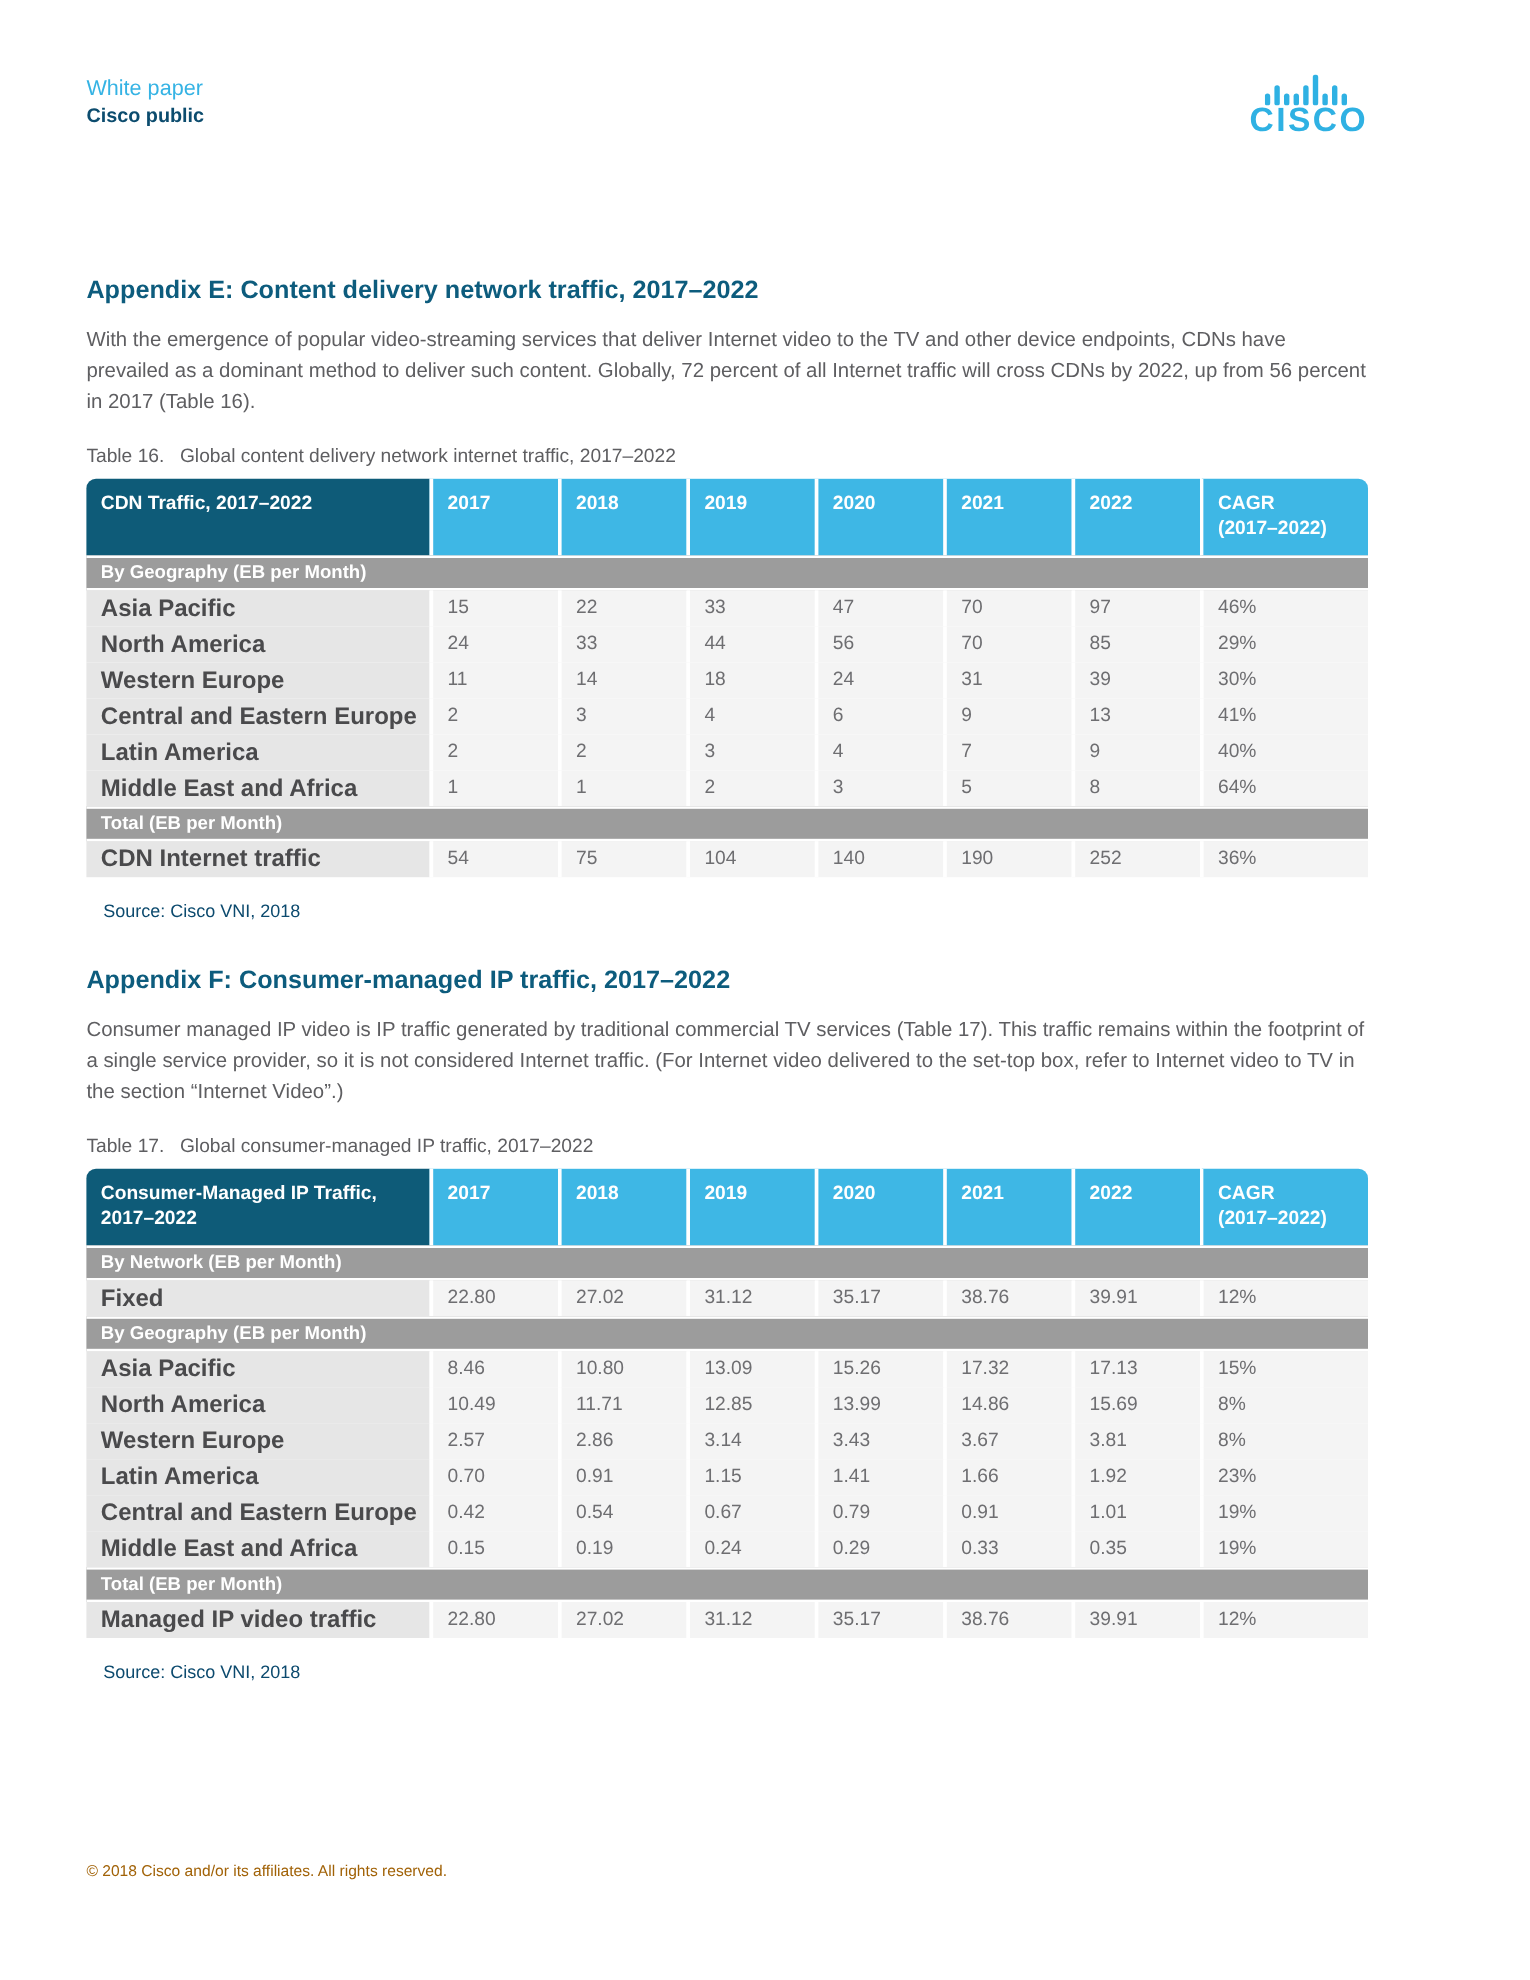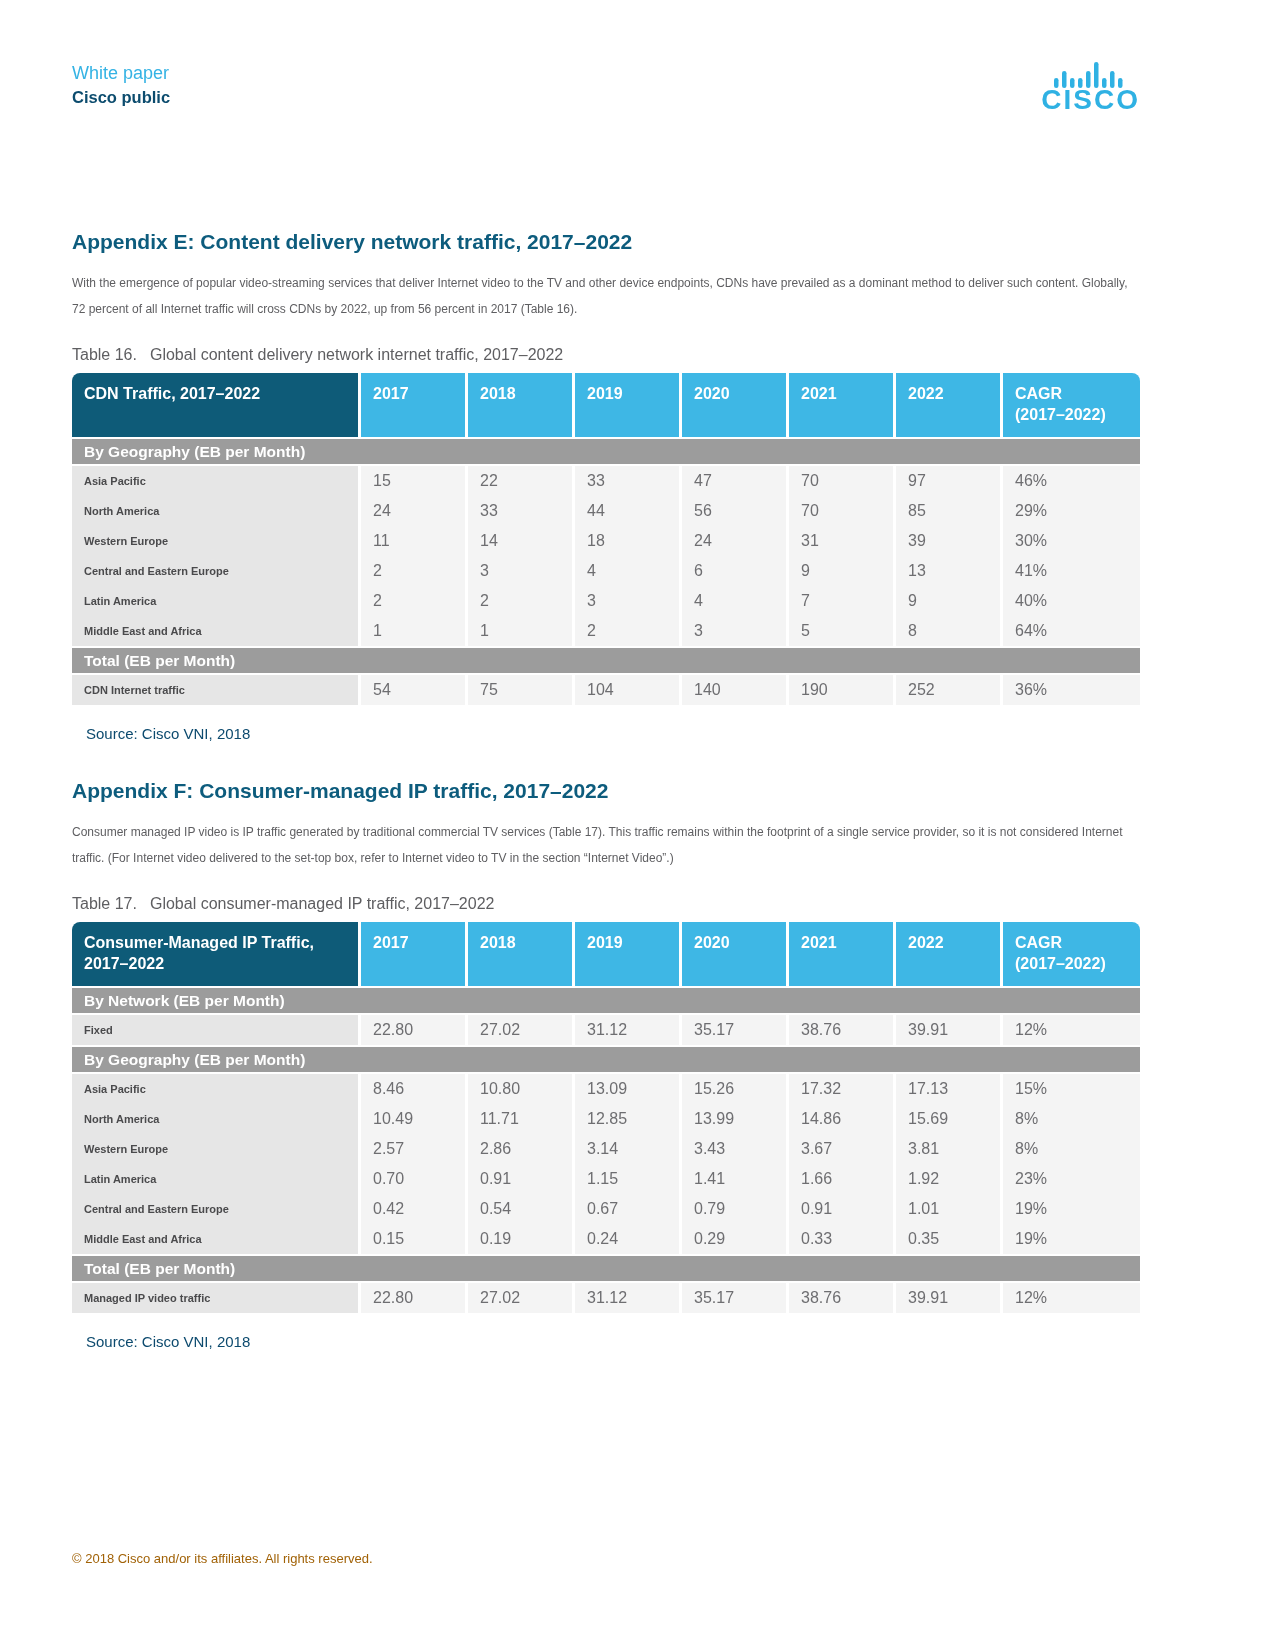--- a/index.html
+++ b/index.html
@@ -31,21 +31,21 @@
   h1.appendix-title {
     font-size: 21px;
     font-weight: bold;
     color: #0d5c7d;
     line-height: 26px;
   }
   h1.first-title { margin-top: 118px; }
   h1.second-title { margin-top: 36px; }
   p.body-text {
     margin-top: 15px;
-    font-size: 12px;
+    font-size: 17px;
     line-height: 26px;
     color: #5e5e61;
     width: 1068px;
   }
   .table-caption {
     margin-top: 24px;
     margin-bottom: 9px;
     font-size: 16px;
     color: #5e5e61;
   }
@@ -82,21 +82,21 @@
     font-weight: bold;
     font-size: 15.5px;
     height: 29px;
     border-top: 2px solid #ffffff;
     border-bottom: 2px solid #ffffff;
   }
   td.row-label {
     background: #e6e6e6;
     color: #4a4a4c;
     font-weight: bold;
-    font-size: 11px;
+    font-size: 20px;
     height: 30px;
   }
   td.data-cell {
     background: #f4f4f4;
     color: #6e6e71;
     font-size: 16px;
     height: 30px;
     border-left: 3px solid #ffffff;
   }
 

